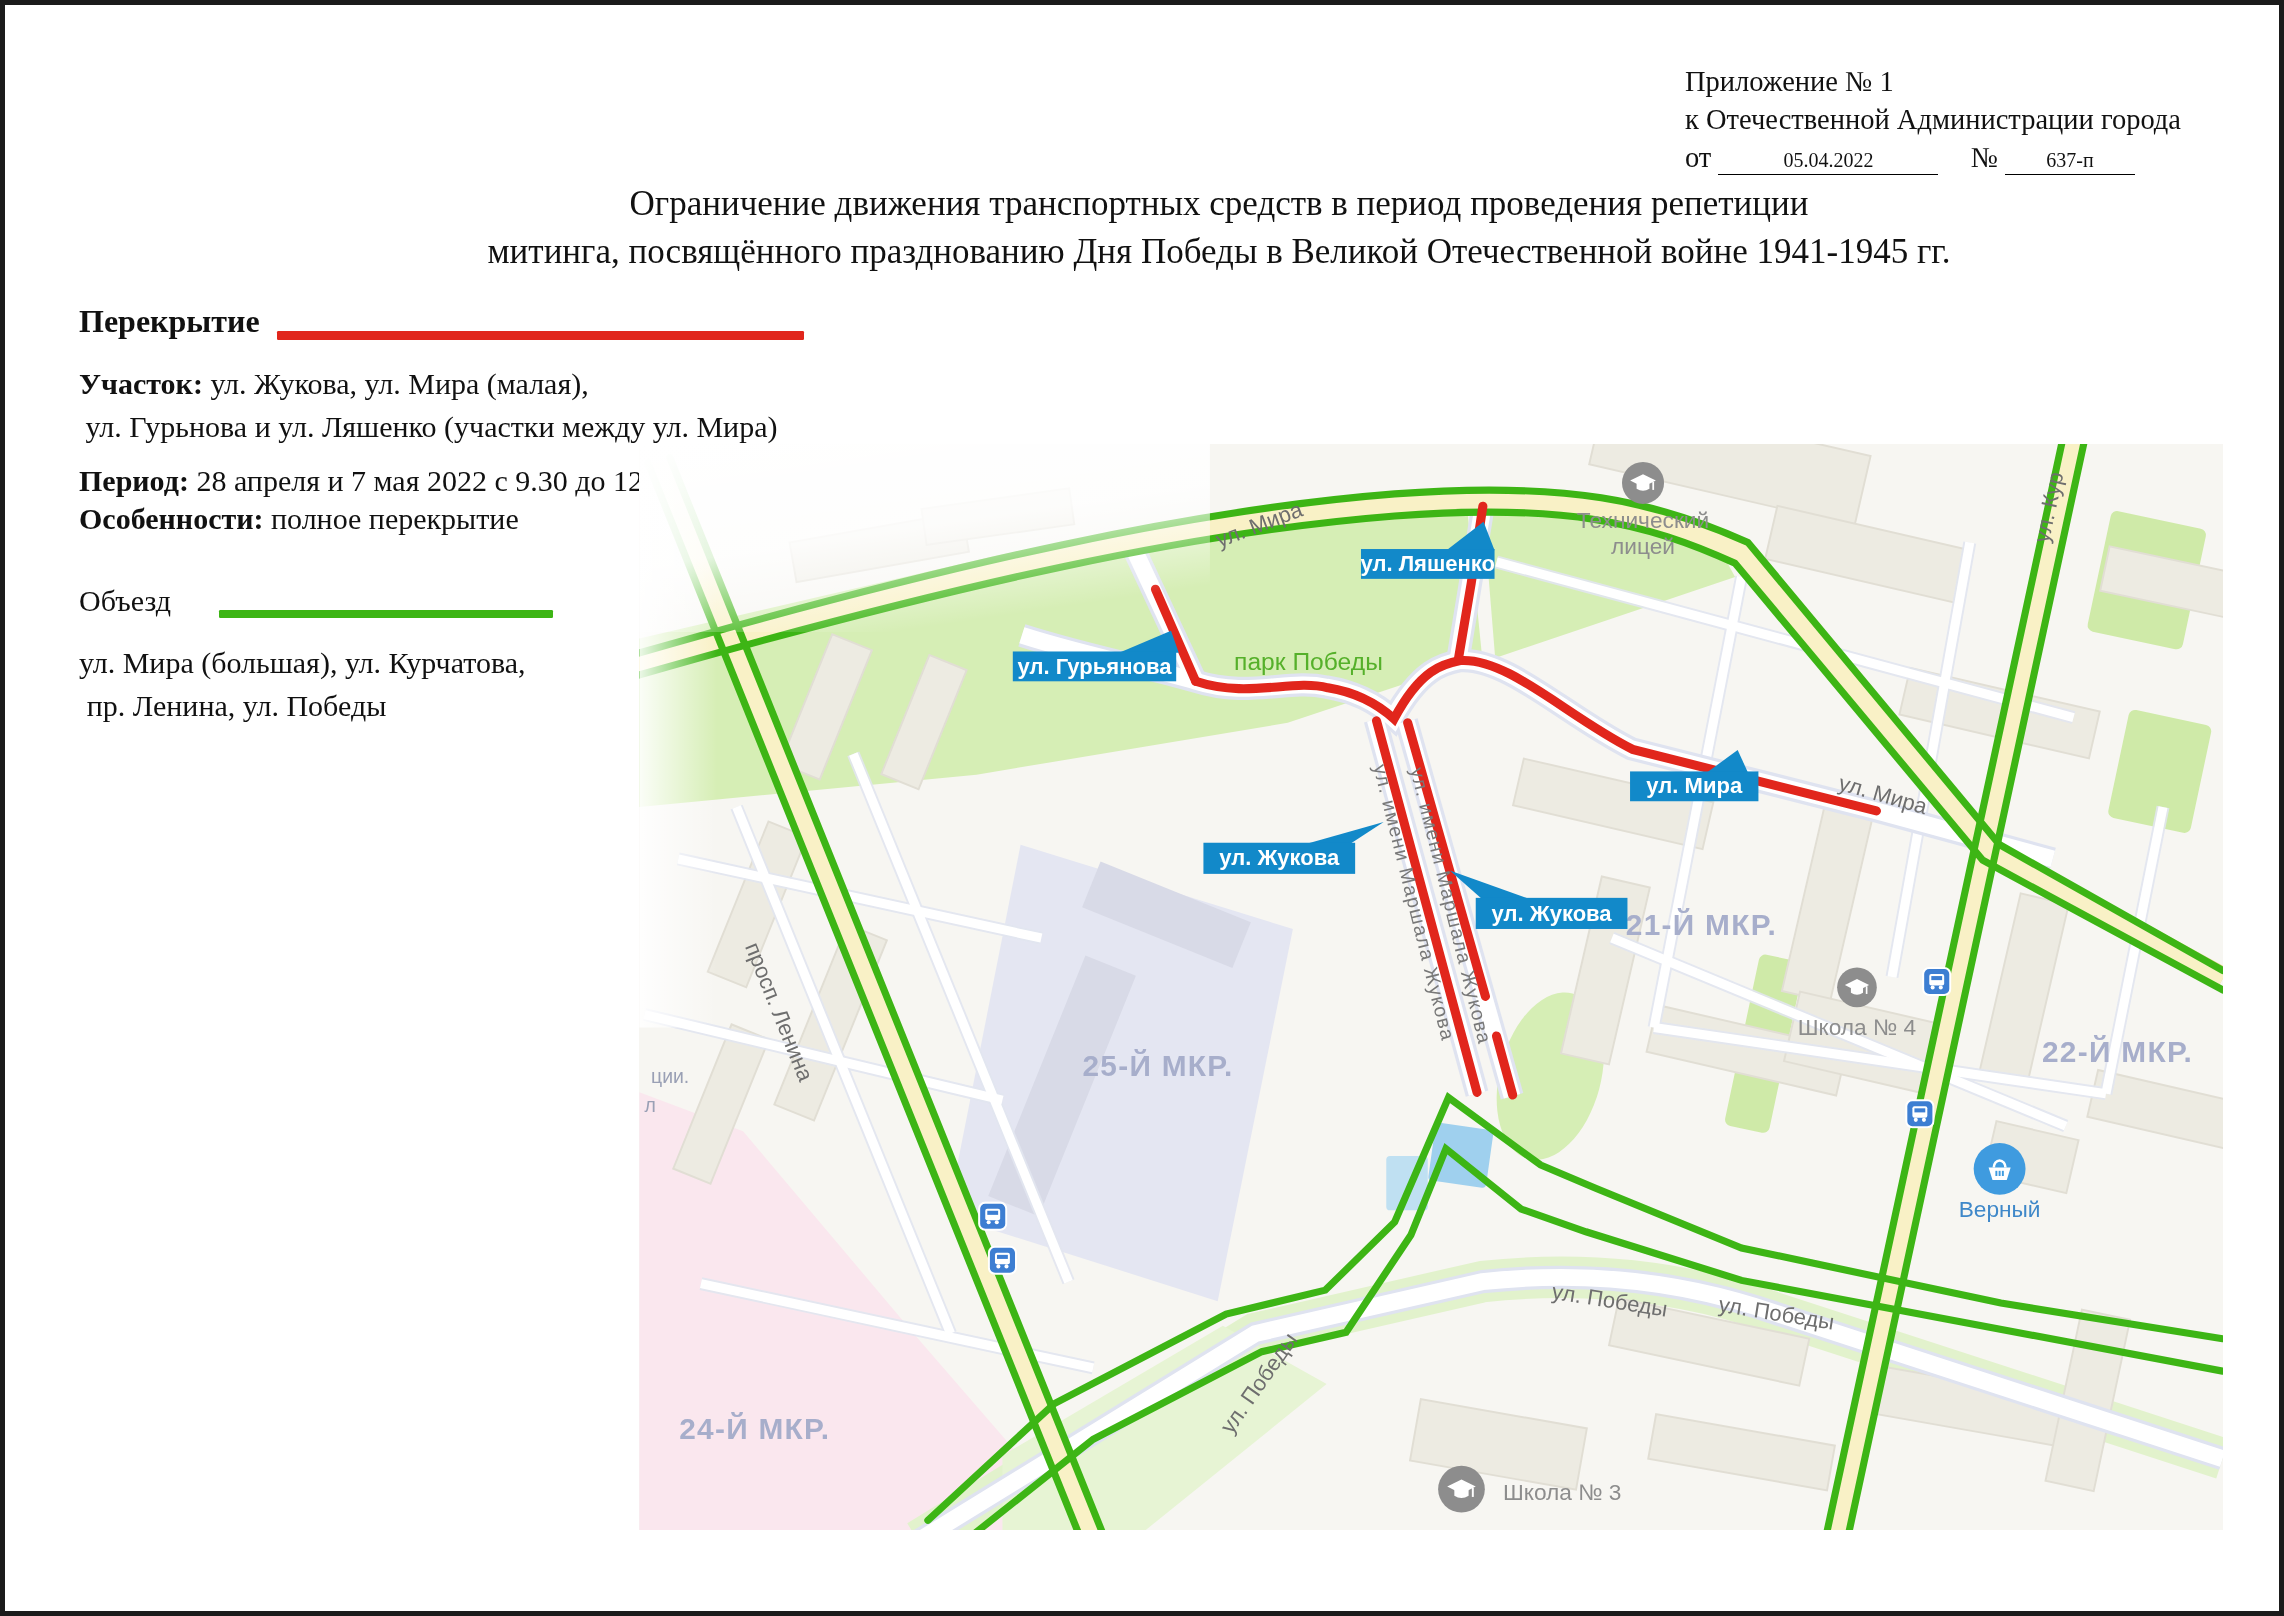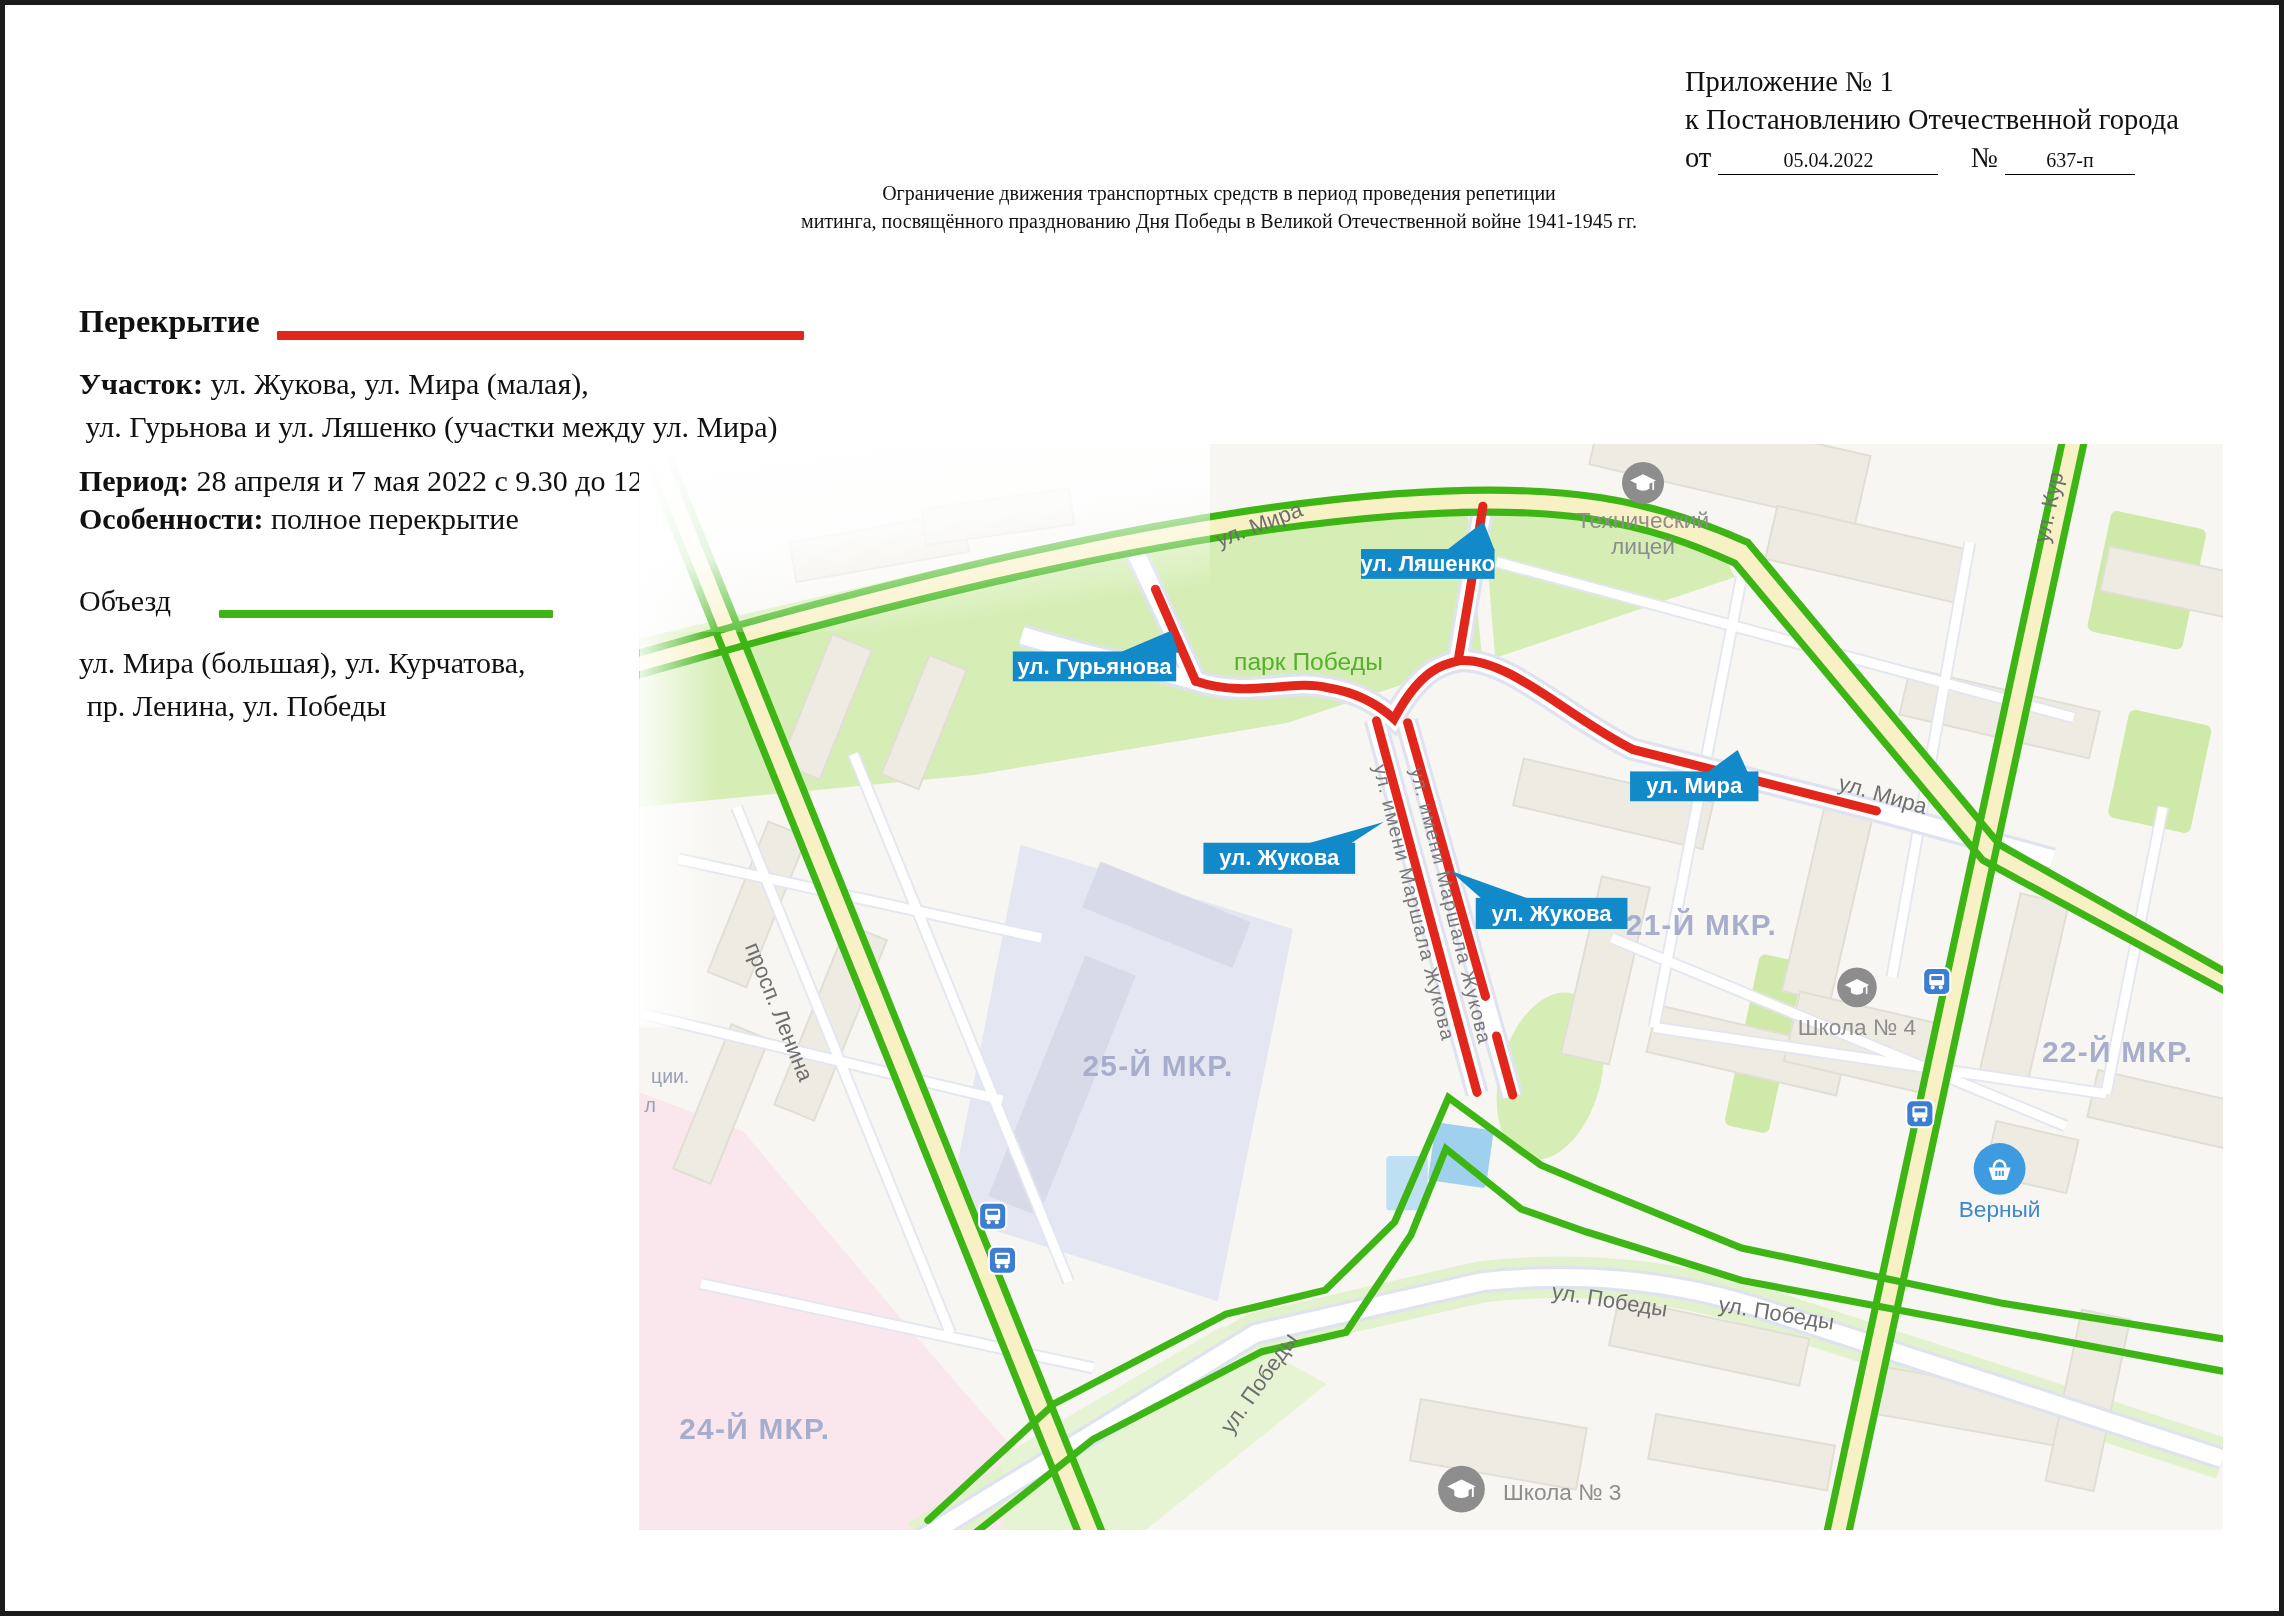--- a/index.html
+++ b/index.html
@@ -5,21 +5,21 @@
   html,body{margin:0;padding:0;background:#fff;}
   body{width:2284px;height:1616px;position:relative;font-family:"Liberation Serif",serif;color:#111;}
   .frame{position:absolute;inset:0;border:5.2px solid #1b1b1b;pointer-events:none;z-index:50;}
   
   .hdr{position:absolute;left:1685px;top:63px;font-size:28.5px;line-height:1.34;white-space:nowrap;}
   .hdr .uline{display:inline-block;border-bottom:1.9px solid #000;text-align:center;font-size:20px;vertical-align:baseline;}
   .hdr .u-date{width:220px;}
   .hdr .u-num{width:130px;}
   .hdr .gap{display:inline-block;width:18px;}
   
-  .title{position:absolute;left:259px;top:180px;width:1920px;text-align:center;font-size:20px;line-height:1.38;}
+  .title{position:absolute;left:259px;top:180px;width:1920px;text-align:center;font-size:35px;line-height:1.38;}
   
   .legend{position:absolute;left:79px;top:303px;font-size:30px;}
   .lg-row{display:flex;align-items:flex-end;}
   .lg-closure-word{font-weight:bold;font-size:32px;}
   .line-red{height:9px;width:527px;margin-left:17px;border-radius:1.3px;}
   .line-green{height:7.8px;width:334px;margin-left:48px;border-radius:1.3px;}
   .lg-section{margin-top:23px;line-height:1.42;}
   .lg-section .l2{padding-left:6.5px;}
   .lg-period{margin-top:15.6px;}
   .lg-features{margin-top:4px;}
@@ -40,21 +40,21 @@
   .callout-text{fill:#ffffff;font-size:34px;font-weight:bold;}
   .frag{fill:#9aa0b5;font-size:30px;}
 </style>
 </head>
 <body>
 
 <div class="frame"></div>
 
 <div class="hdr">
   <div>Приложение № 1</div>
-  <div>к Постановлению Отечественной города</div>
+  <div>к Отечественной Администрации города</div>
   <div>
     <span>от</span>
     <span class="uline u-date">05.04.2022</span>
     <span class="gap"></span>
     <span>№</span>
     <span class="uline u-num">637-п</span>
   </div>
 </div>
 
 <div class="title">

